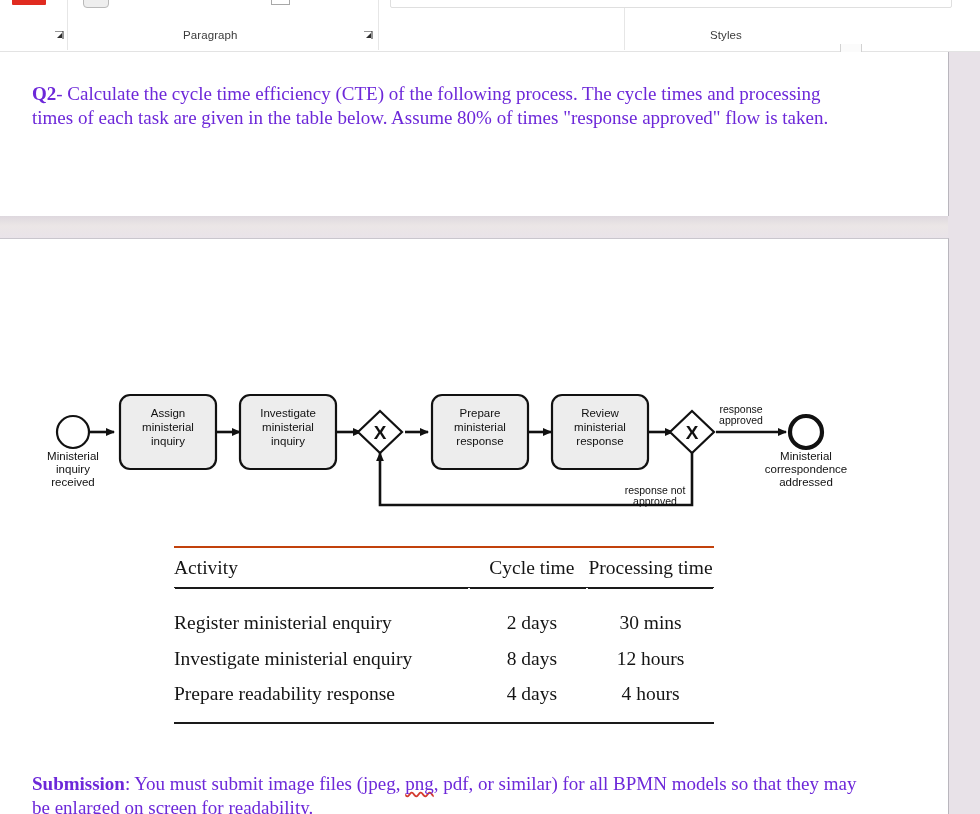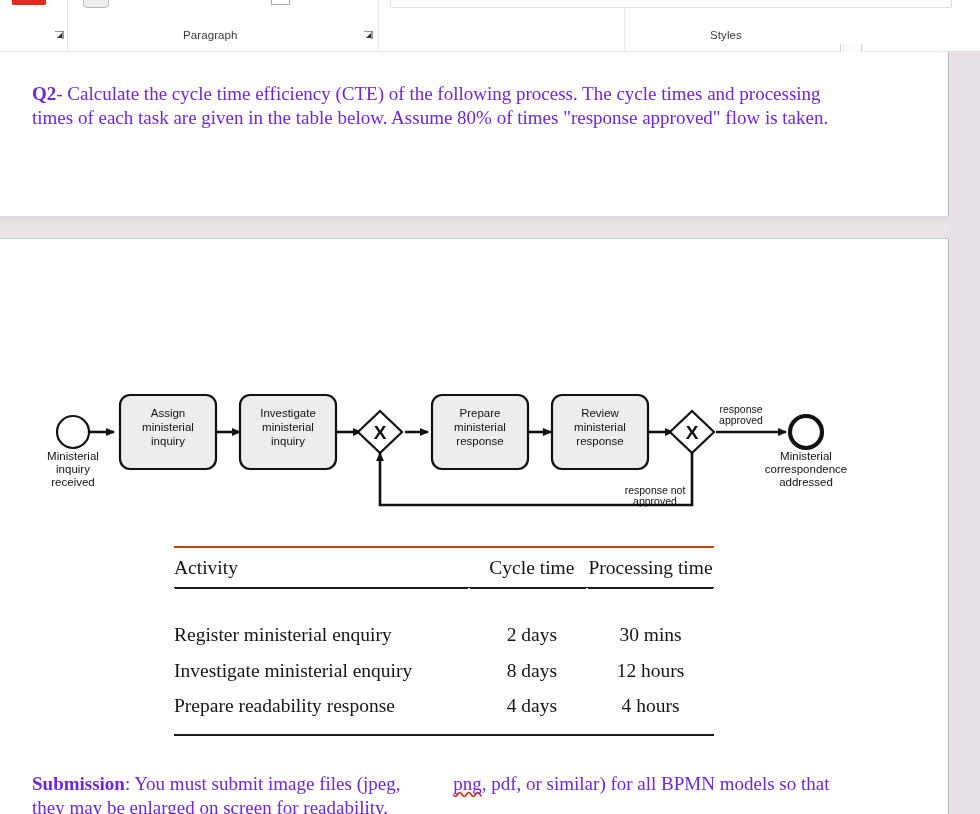--- a/index.html
+++ b/index.html
@@ -29,37 +29,37 @@
   .page1{top:0px;width:948px;height:164px;}
   .page-gap{position:absolute;left:0;top:164px;width:980px;height:22px;background:#e8e2e8;}
   .page-gap-shade{position:absolute;left:0;top:0;width:948px;height:22px;
       background:linear-gradient(180deg,#ded8de 0%,#ebe6e6 45%,#e9e3e9 100%);}
   .page2{top:186px;width:948px;height:576px;border-top:1px solid #c9c6cd;}
 
   .para{position:absolute;font-family:"Liberation Serif",serif;color:#6d28d9;}
   .q-text{left:32px;top:30px;width:832px;font-size:19px;line-height:23.5px;}
   .q-text b{font-weight:bold;}
   .sub-text{left:32px;top:533px;width:832px;font-size:19px;line-height:23.5px;}
-  .sp-err{text-decoration:underline wavy #d43b2f;text-decoration-skip-ink:none;margin-left:48px;}
+  .sp-err{text-decoration:underline wavy #d43b2f;text-decoration-skip-ink:none;}
 
   
   .bpmn{position:absolute;left:24px;top:140px;width:860px;height:150px;}
   
   .tbl{position:absolute;left:174px;top:307px;width:540px;
        font-family:"Liberation Serif",serif;color:#151515;}
   .tbl table{border-collapse:collapse;width:100%;}
   .tbl th,.tbl td{font-weight:normal;font-size:19.5px;padding:0;}
   .rule-top{border-top:2px solid #c2410c;}
   .hdr-row th{padding:9px 0 8px 0;}
   .dbl-rule{border-bottom:1px solid #1a1a1a;box-shadow:0 2px 0 -1px #1a1a1a;}
   .col-act{text-align:left;width:300px;}
   .col-cyc{text-align:center;width:112px;padding-left:8px!important;}
   .col-prc{text-align:center;width:128px;margin-top:20px;}
   .body-row td{padding:7px 0 6.5px 0;}
-  .body-first td{padding-top:36px;}
+  .body-first td{padding-top:24px;}
   .rule-bot{border-bottom:2px solid #1a1a1a;}
   .spacer-row td{height:10px;padding:0;}
 </style>
 </head>
 <body>
 
 <div class="ribbon">
 
   <div class="red-chip" style="left:12px;top:-4px;width:34px;height:9px;"></div>
 

